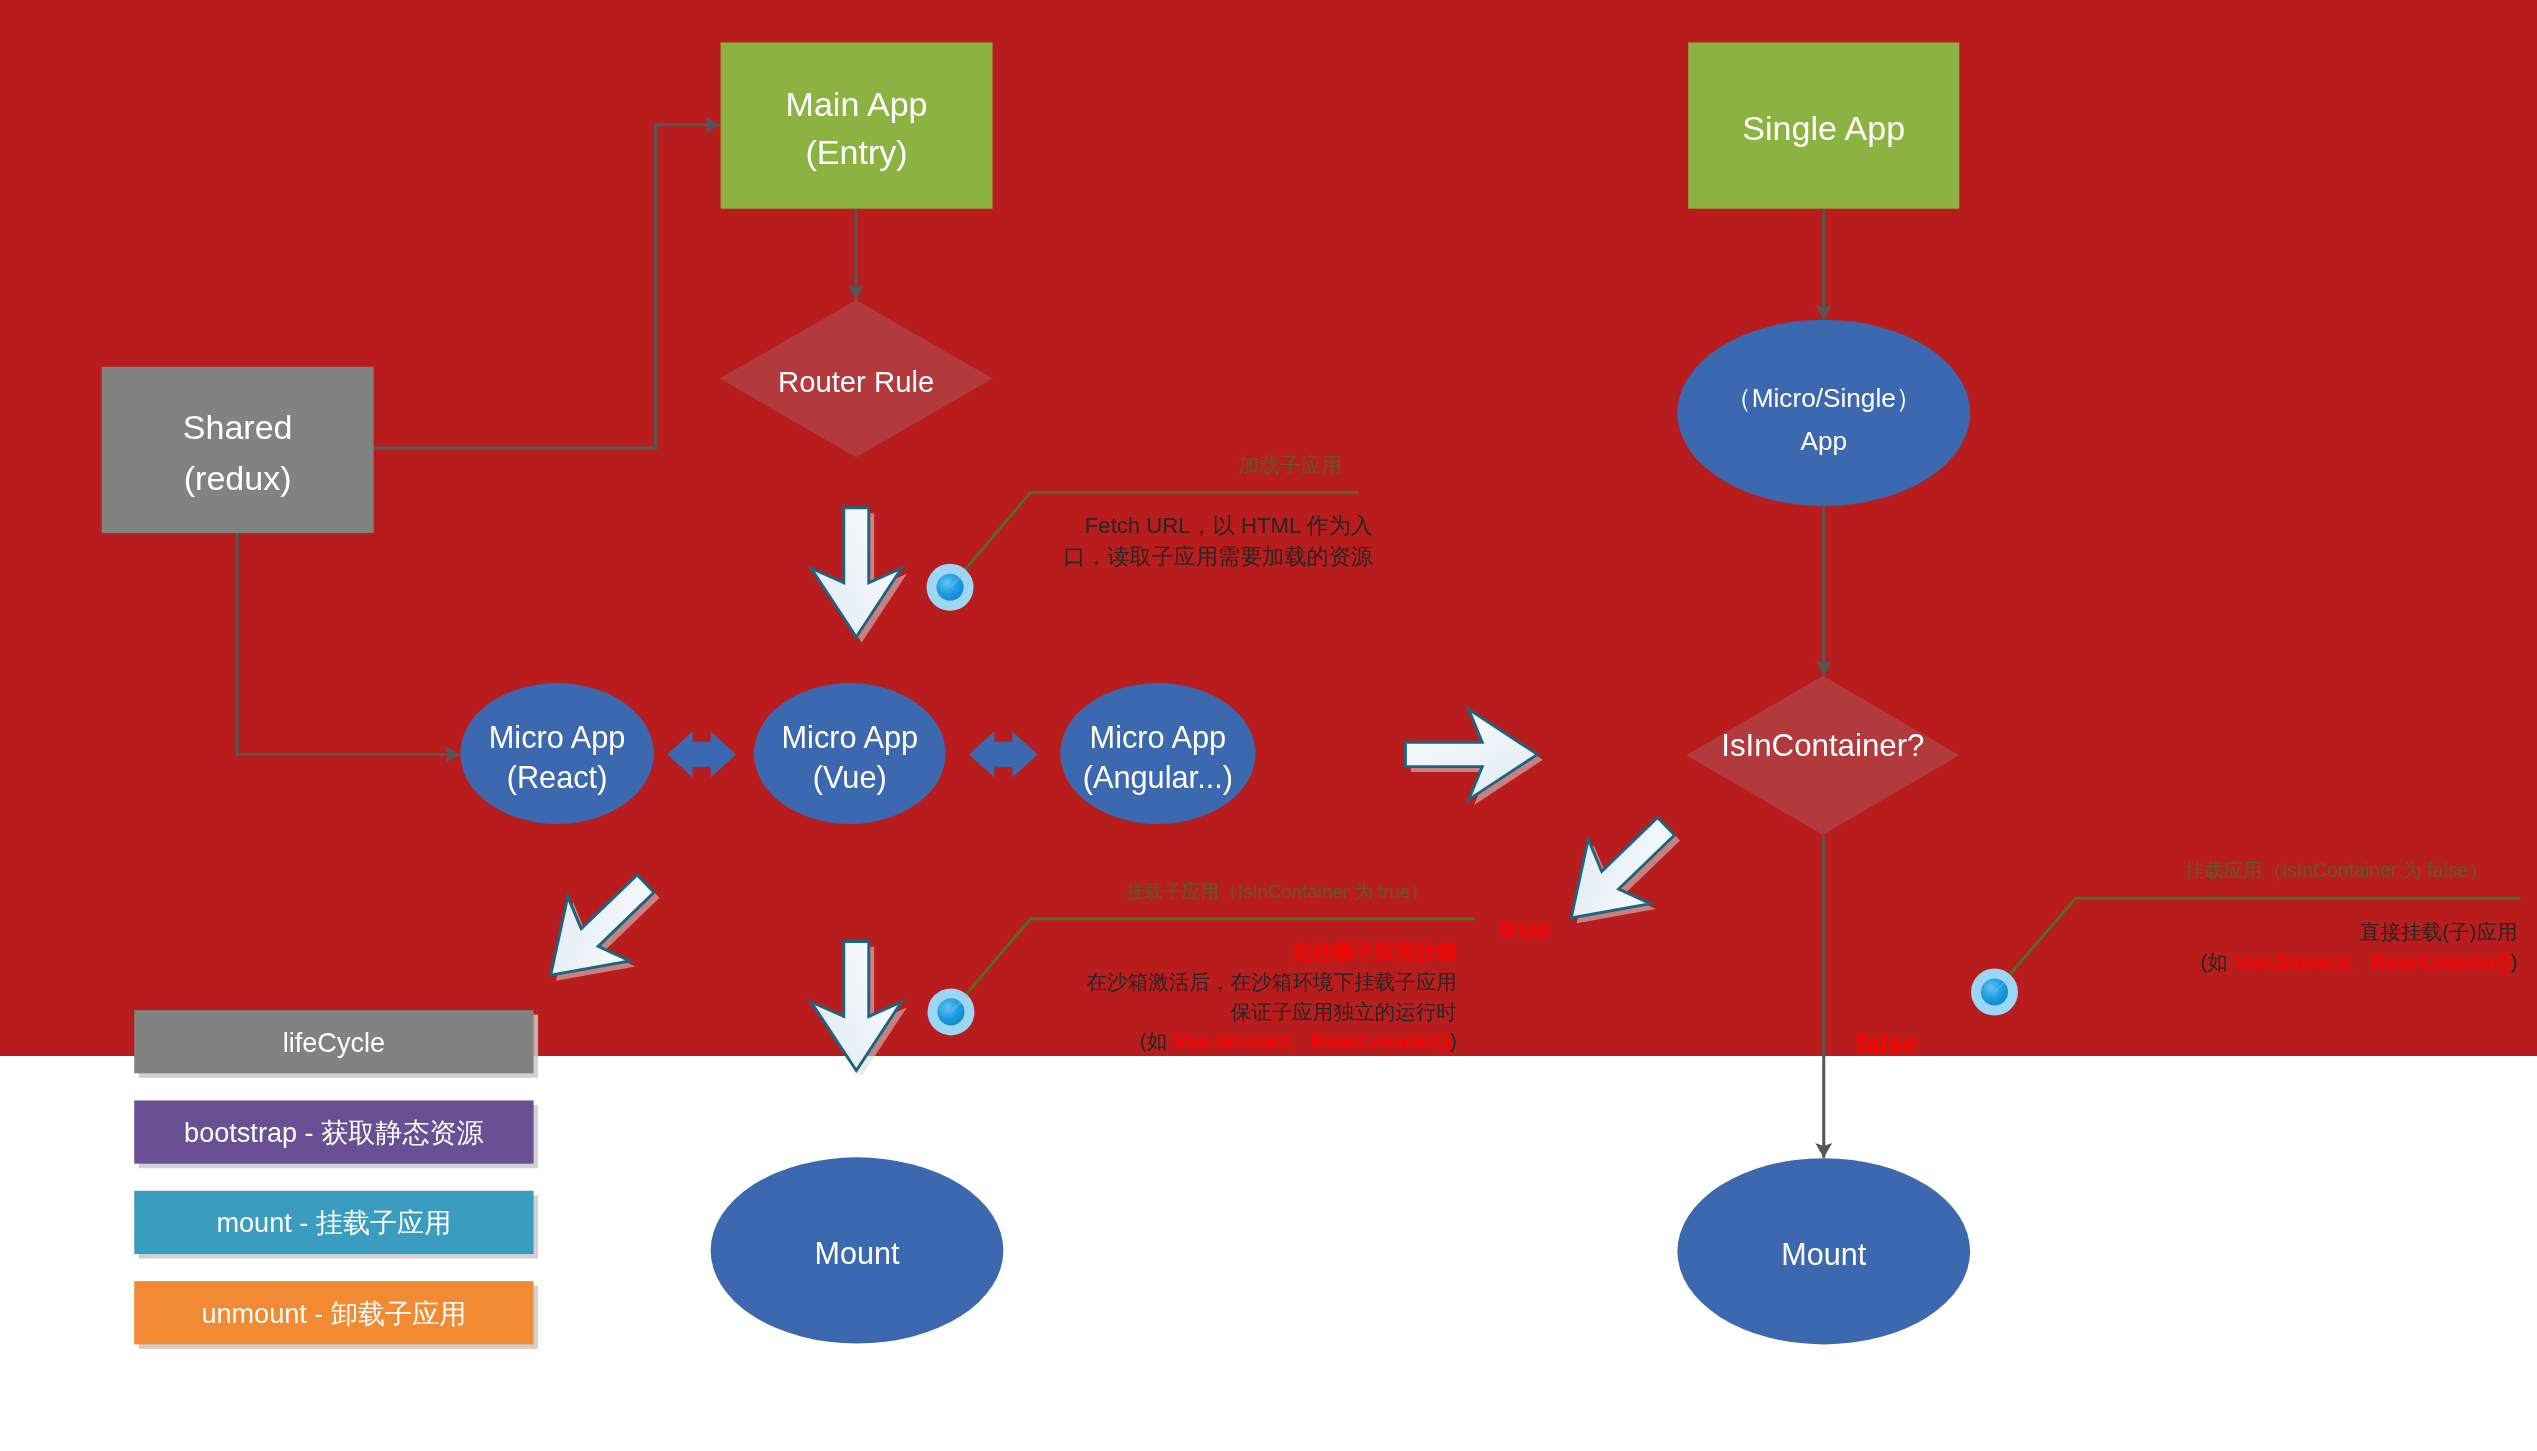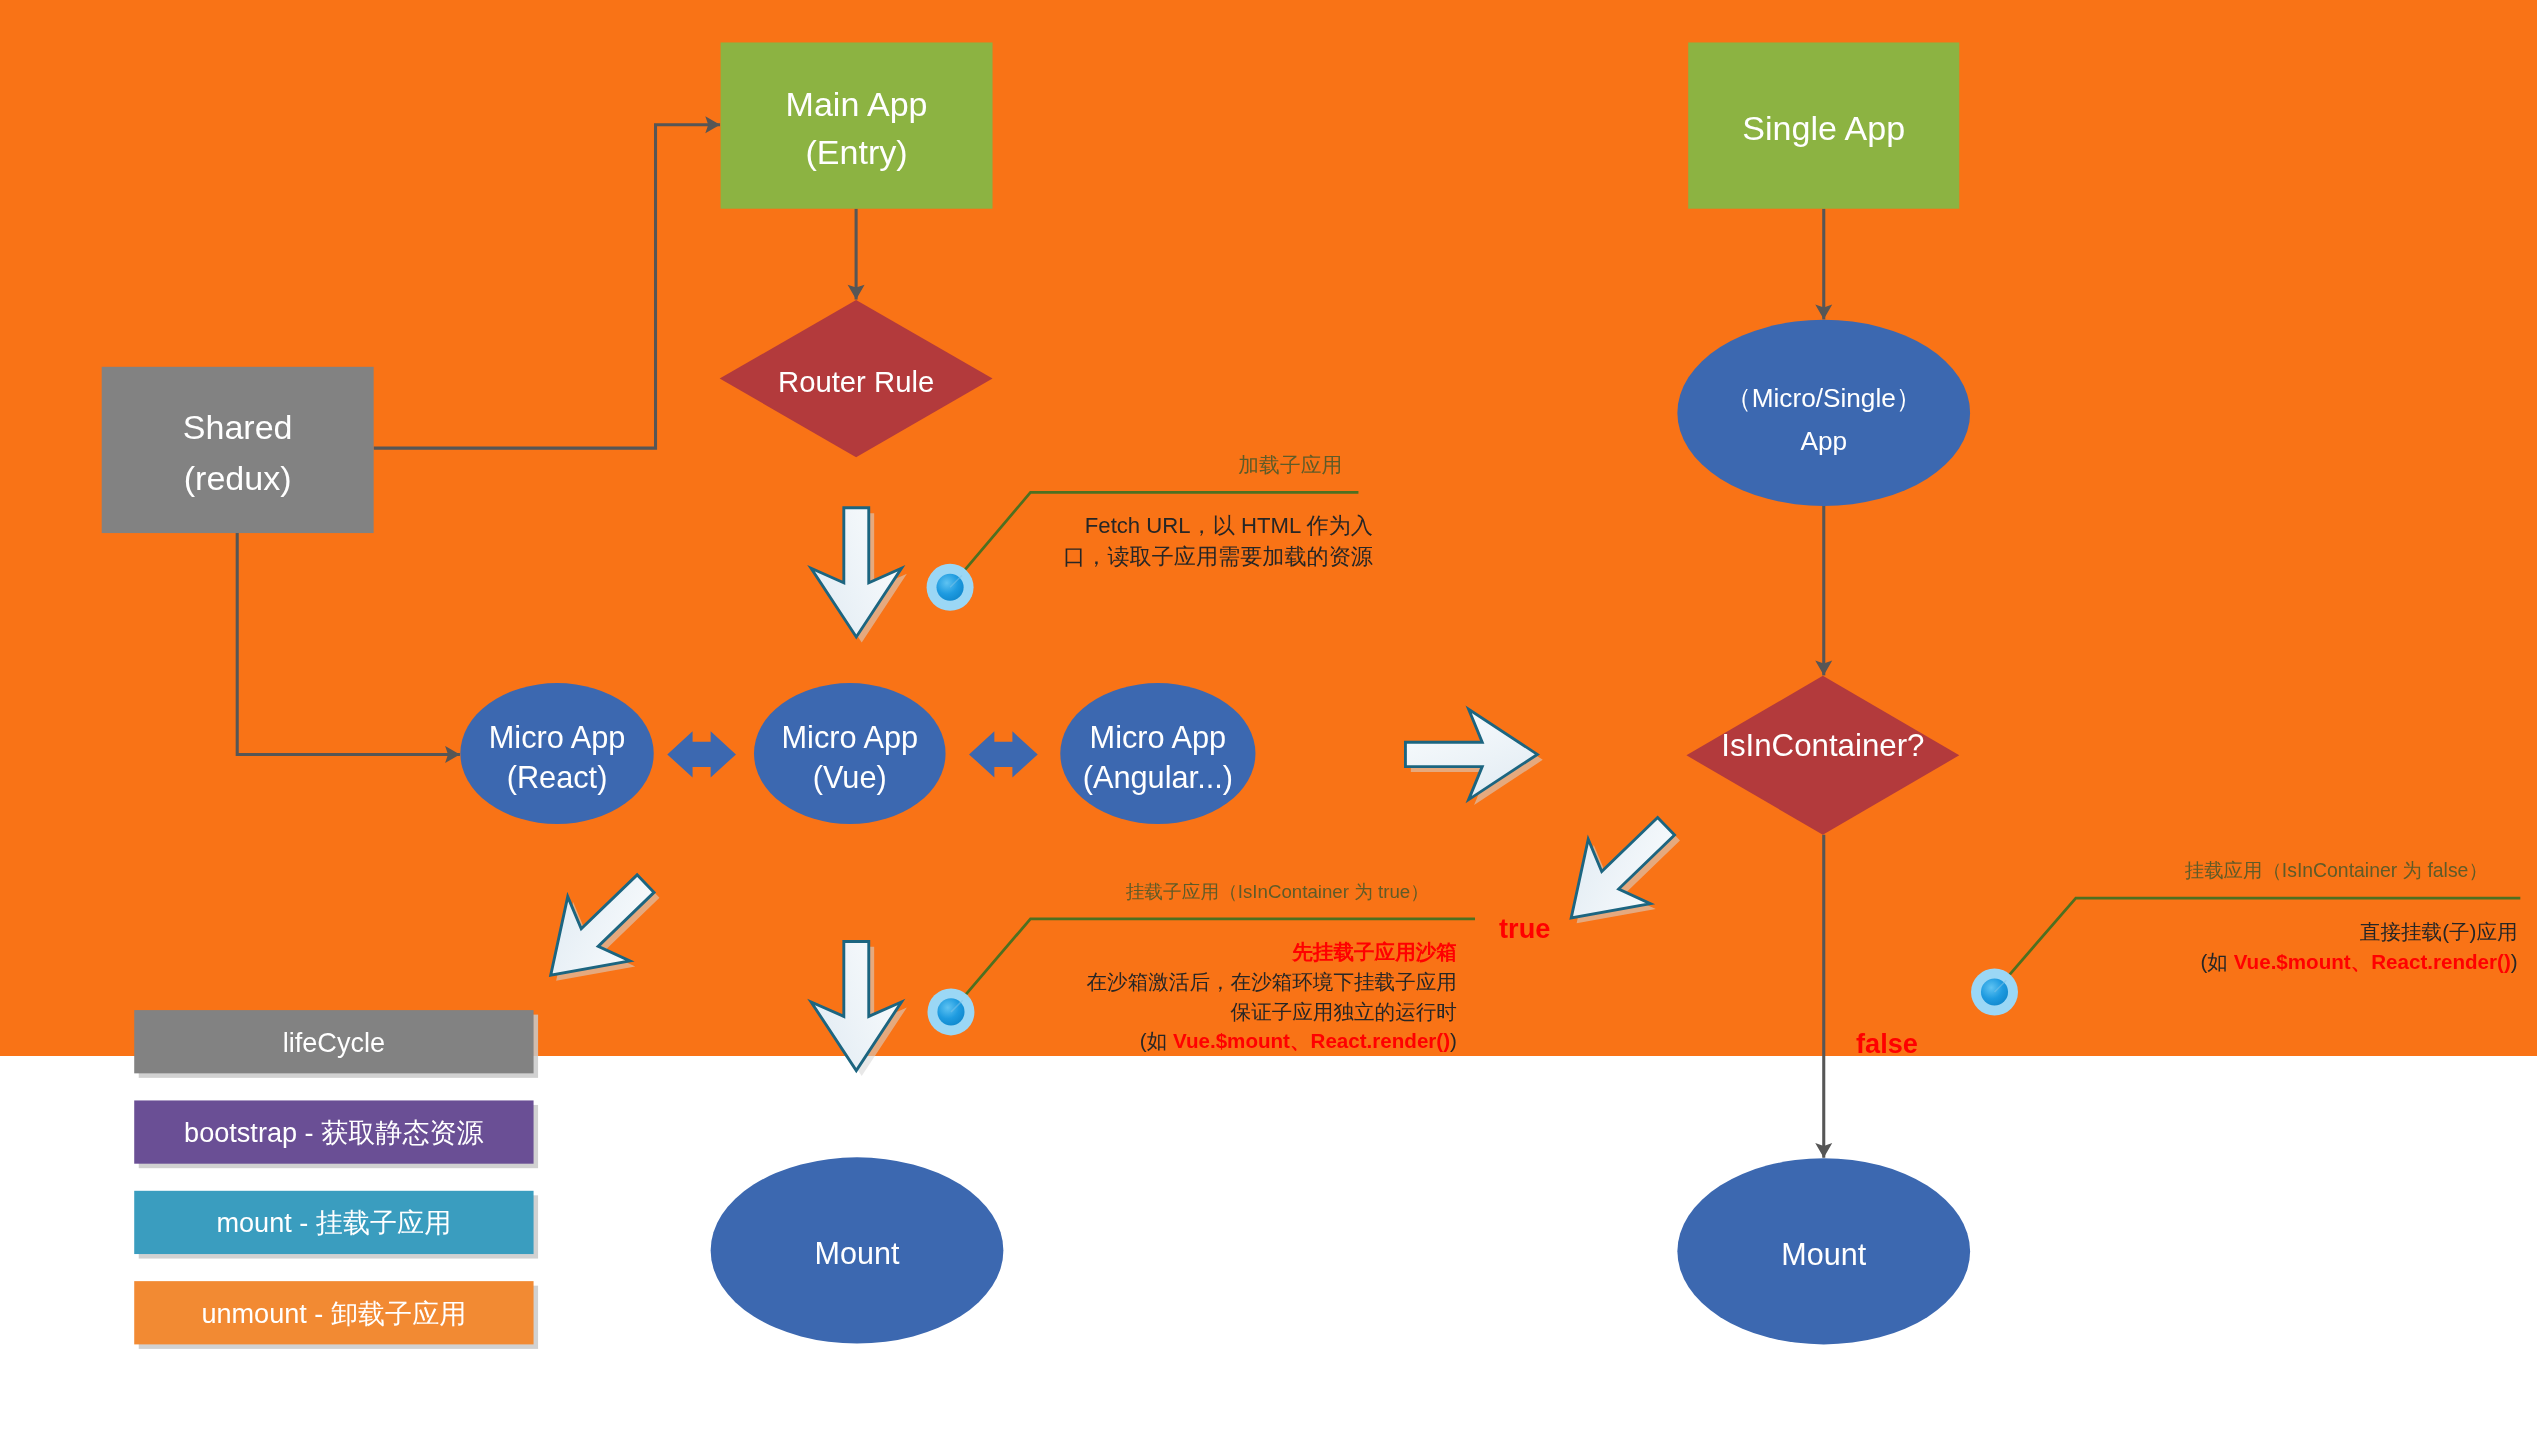--- a/index.html
+++ b/index.html
@@ -1,19 +1,19 @@
 <!DOCTYPE html>
 <html style="font-size:14.5px"><head>
 <meta charset="utf-8">
 <title>Micro Frontend Flow Diagram</title>
 <style>
   html,body{margin:0;padding:0;background:#fff;}
   body{width:2538px;height:1451px;overflow:hidden;
        font-family:"DejaVu Sans","Liberation Sans",sans-serif;}
-  #stage{position:relative;width:2538px;height:1056px;background:#f97316;}
+  #stage{position:relative;width:2538px;height:1056px;background:#b91c1c;}
   svg#diagram{position:absolute;left:0;top:0;width:2538px;height:1451px;display:block;}
 </style>
 </head>
 <body>
 
 <div id="stage">
   <svg id="diagram" viewBox="0 0 2808 1606" xmlns="http://www.w3.org/2000/svg">
       <defs>
         <marker id="ah" markerWidth="18" markerHeight="20" refX="16.8" refY="9.8" orient="auto" markerUnits="userSpaceOnUse">
           <path d="M0.4 0.4 L16.7 9.8 L0.4 19.2 L3.6 9.8 Z" fill="#565656"></path>

